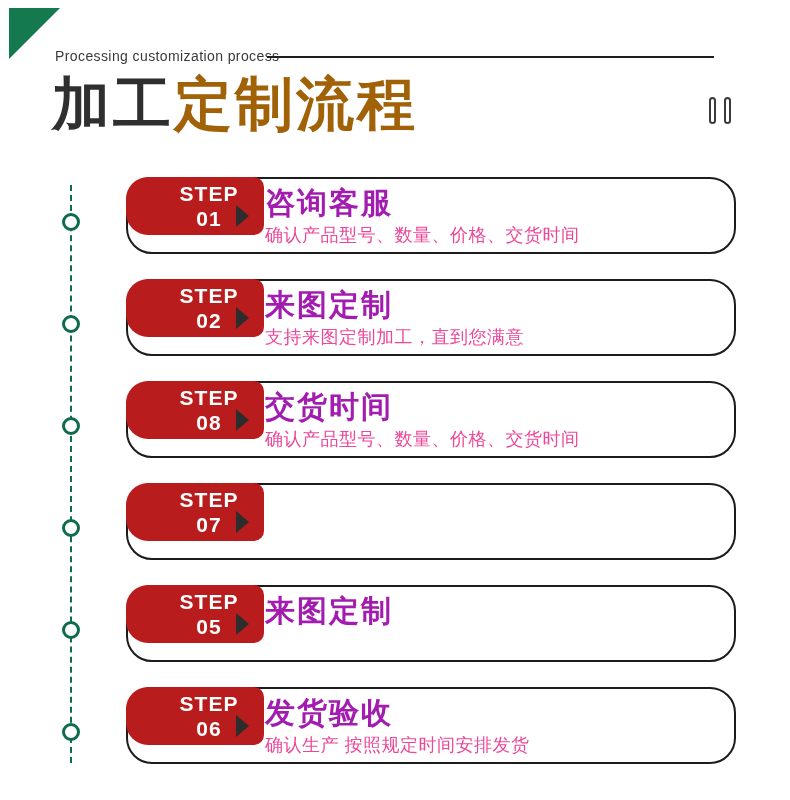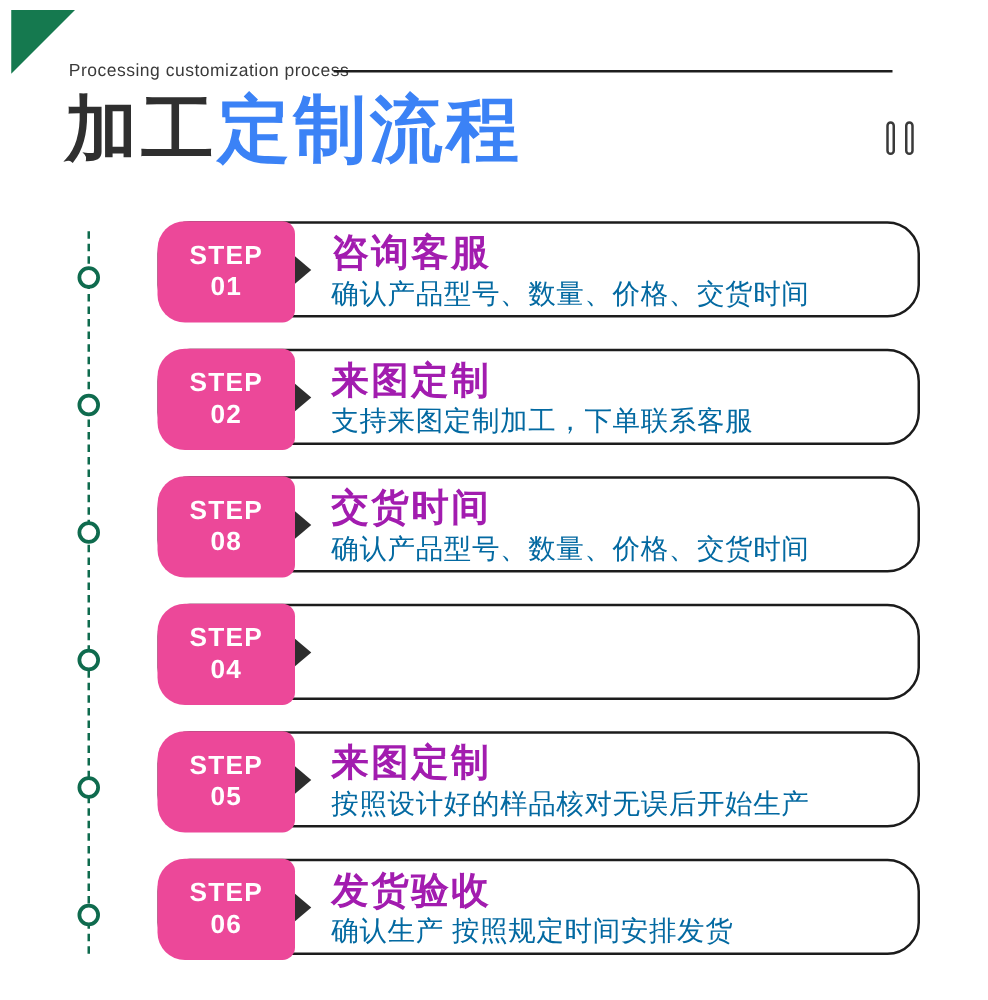--- a/index.html
+++ b/index.html
@@ -18,57 +18,57 @@
   }
   .pause-bars{position:absolute;left:709px;top:97px;display:flex;gap:8px;}
   .pause-bars span{
     display:block;width:7px;height:27px;border:2px solid #3a3a3a;border-radius:5px;
     box-sizing:border-box;background:#fff;
   }
   .main-title{
     position:absolute;left:52px;top:64px;margin:0;font-size:58px;line-height:80px;
     font-weight:900;color:#2f2f2f;letter-spacing:3px;white-space:nowrap;
   }
-  .main-title .blue{color:#3b82f6;}
+  .main-title .blue{color:#a16207;}
   
   .timeline{
     position:absolute;left:70px;top:185px;height:578px;width:0;
     border-left:2px dashed #0f6b4e;
   }
   
   .steps{position:absolute;left:0;top:177px;width:790px;}
   .step-row{position:relative;height:77px;margin-bottom:25px;}
   .dot{
     position:absolute;left:62px;top:36px;width:12px;height:12px;background:#fff;
     border:3px solid #0f6b4e;border-radius:50%;
   }
   .card{
     box-sizing:border-box;position:relative;margin-left:126px;width:610px;height:77px;
     background:#ffffff;border:2px solid #1c1c1c;border-radius:26px;
   }
   .step-box{
-    position:absolute;left:-2px;top:-2px;width:110px;height:81px;
-    background:#ec4899;border-radius:22px 10px 10px 22px;
+    position:absolute;left:-2px;top:-2px;width:110px;height:58px;
+    background:#b91c1c;border-radius:22px 10px 10px 22px;
     display:flex;flex-direction:column;align-items:center;justify-content:center;
-    color:#ffffff;font-weight:800;z-index:2;
+    color:#ffffff;font-weight:800;z-index:2;padding-left:28px;
   }
   .step-box .step-word{font-size:21px;letter-spacing:1px;line-height:24px;}
   .step-box .step-no{font-size:21px;letter-spacing:1px;line-height:24px;margin-top:1px;}
   .step-arrow{
     position:absolute;left:108px;top:50%;transform:translateY(-50%);
     width:0;height:0;border-left:13px solid #2d2d2d;
     border-top:11px solid transparent;border-bottom:11px solid transparent;z-index:2;
   }
   .card-text{padding:6px 0 0 137px;}
   .card-title{
     font-size:30px;line-height:36px;font-weight:800;color:#a21caf;
     letter-spacing:2px;white-space:nowrap;
   }
   .card-desc{
-    font-size:22px;line-height:26px;color:#0369a1;letter-spacing:0.5px;
+    font-size:18px;line-height:26px;color:#ec4899;letter-spacing:0.5px;
     margin-top:1px;white-space:nowrap;
   }
 </style>
 </head>
 <body>
 
 <svg class="corner-svg" width="70" height="70">
   <polygon points="9,8 60,8 9,59" fill="#15794f"></polygon>
 </svg>
 
@@ -102,21 +102,21 @@
   <div class="step-row">
     <span class="dot"></span>
     <div class="card">
       <div class="step-box">
         <span class="step-word">STEP</span>
         <span class="step-no">02</span>
       </div>
       <span class="step-arrow"></span>
       <div class="card-text">
         <div class="card-title">来图定制</div>
-        <div class="card-desc">支持来图定制加工，下单联系客服</div>
+        <div class="card-desc">支持来图定制加工，直到您满意</div>
       </div>
     </div>
   </div>
 
   <div class="step-row">
     <span class="dot"></span>
     <div class="card">
       <div class="step-box">
         <span class="step-word">STEP</span>
         <span class="step-no">08</span>
@@ -127,37 +127,36 @@
         <div class="card-desc">确认产品型号、数量、价格、交货时间</div>
       </div>
     </div>
   </div>
 
   <div class="step-row">
     <span class="dot"></span>
     <div class="card">
       <div class="step-box">
         <span class="step-word">STEP</span>
-        <span class="step-no">04</span>
+        <span class="step-no">07</span>
       </div>
       <span class="step-arrow"></span>
     </div>
   </div>
 
   <div class="step-row">
     <span class="dot"></span>
     <div class="card">
       <div class="step-box">
         <span class="step-word">STEP</span>
         <span class="step-no">05</span>
       </div>
       <span class="step-arrow"></span>
       <div class="card-text">
         <div class="card-title">来图定制</div>
-        <div class="card-desc">按照设计好的样品核对无误后开始生产</div>
       </div>
     </div>
   </div>
 
   <div class="step-row">
     <span class="dot"></span>
     <div class="card">
       <div class="step-box">
         <span class="step-word">STEP</span>
         <span class="step-no">06</span>

